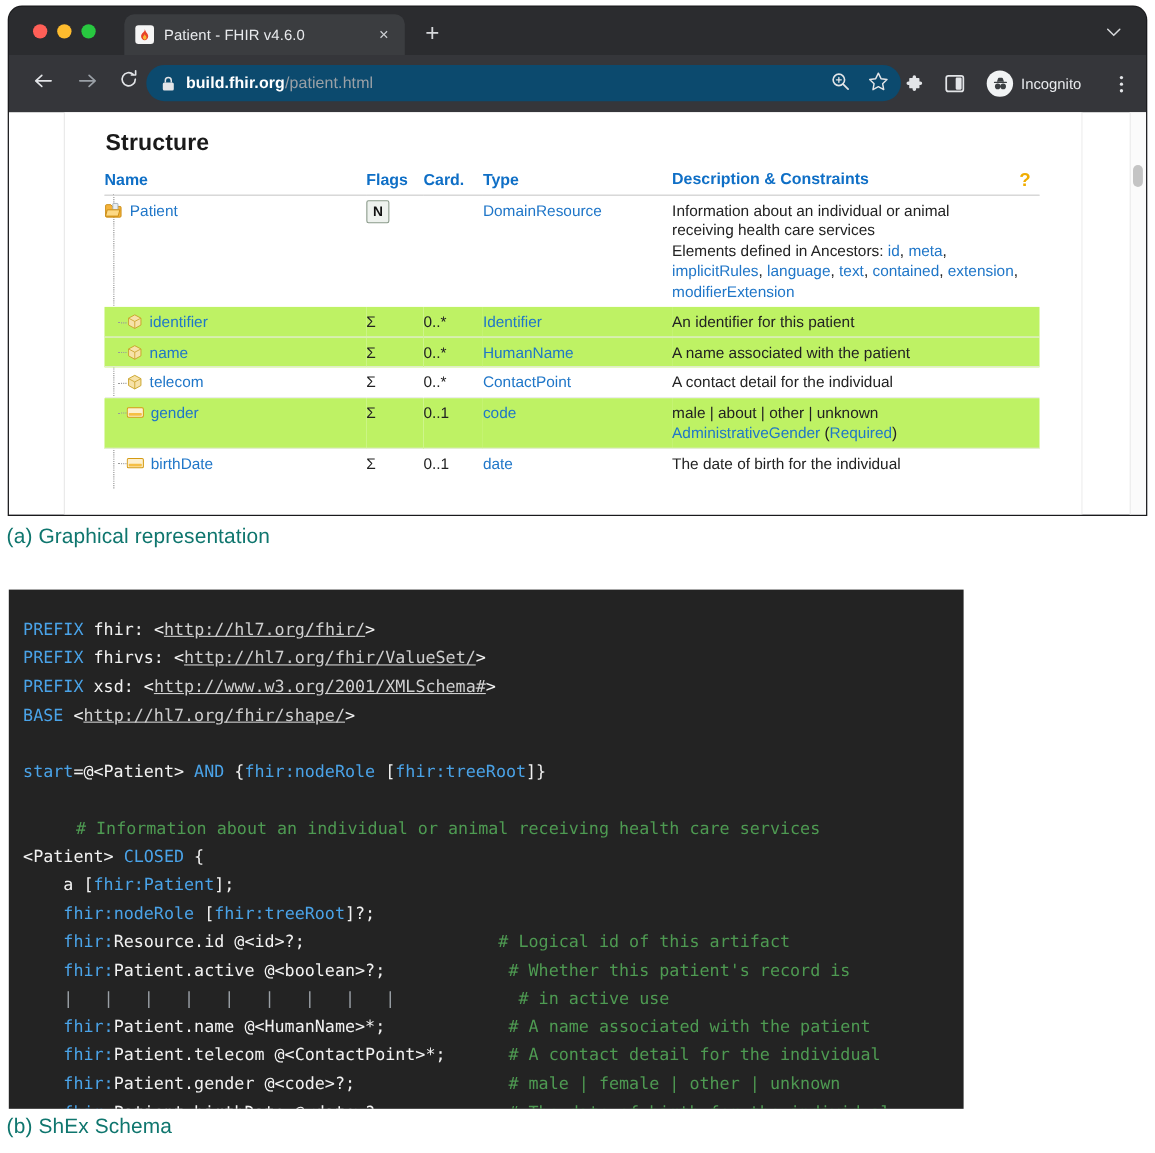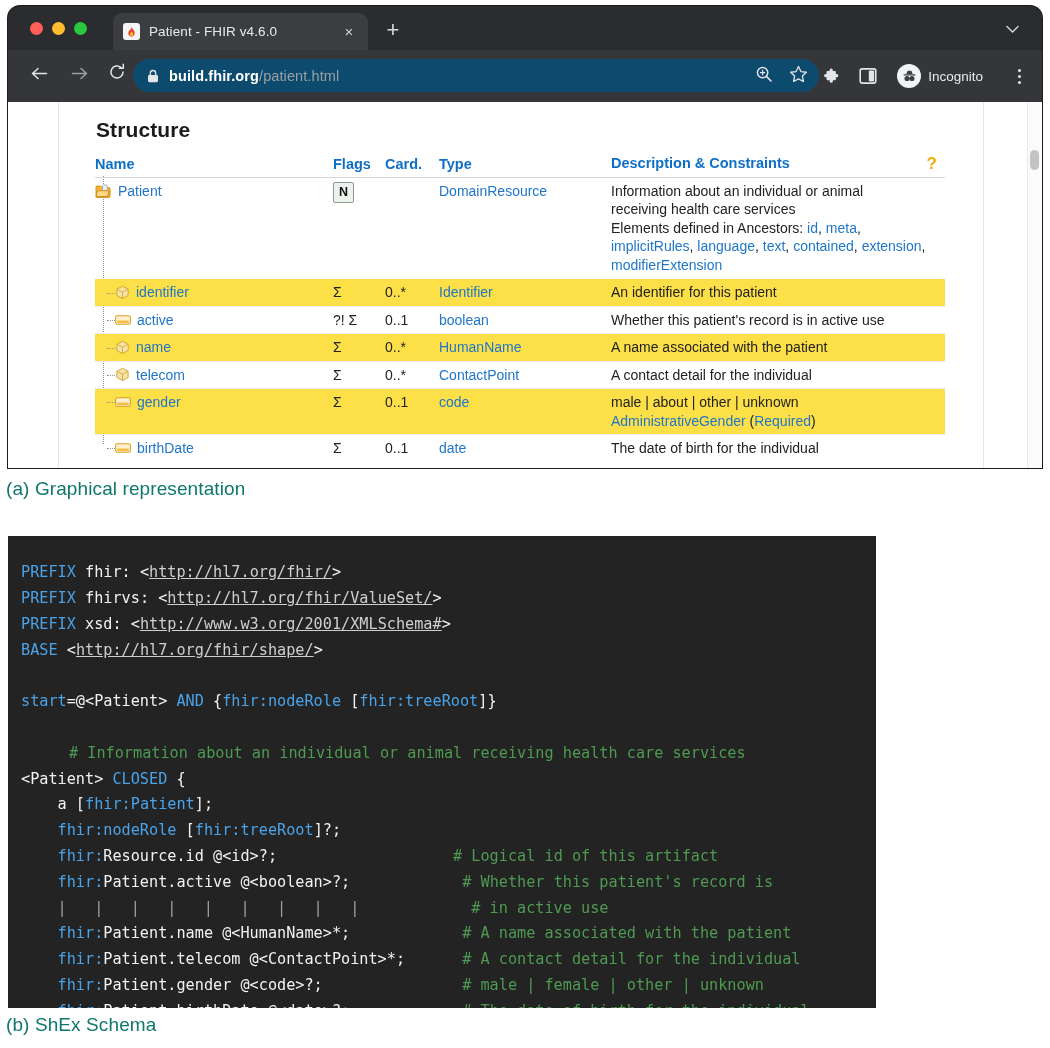--- a/index.html
+++ b/index.html
@@ -120,21 +120,21 @@
   .stbl th{
     text-align:left;font-weight:bold;color:#0f6fc6;font-size:14.5px;
     padding:3px 0 5px 0;border-bottom:1px solid #d6d6d6;vertical-align:bottom;
   }
   .stbl td{vertical-align:top;padding:4px 0 5px 0;color:#222;line-height:1.32;}
   .col-name{width:238px;}
   .col-flags{width:52px;}
   .col-card{width:54px;}
   .col-type{width:172px;}
   .col-desc{width:334px;}
-  .stbl .zebra td{background:#fde047;}
+  .stbl .zebra td{background:#bef264;}
   .stbl .rowline td{box-shadow:inset 0 -1px 0 #ececec;}
 
   .help-q{float:right;color:#f0ad00;font-size:17px;font-weight:bold;line-height:1;margin-right:8px;}
 
   .link{color:#1f76c8;text-decoration:none;}
 
   .nm{display:flex;align-items:center;gap:0;white-space:nowrap;}
   .tree-stem{
     display:inline-block;width:8px;height:14px;flex:0 0 auto;position:relative;
   }
@@ -365,39 +365,20 @@
                   </span>
                   <a class="link" href="#">identifier</a>
                 </span>
               </td>
               <td class="flagcell">Σ</td>
               <td>0..*</td>
               <td><a class="link" href="#">Identifier</a></td>
               <td>An identifier for this patient</td>
             </tr>
 
-            <tr class="rowline">
-              <td>
-                <span class="nm">
-                  <span class="indent"></span>
-                    <span class="tree-stem"></span>
-                  <span class="ico">
-                    <svg width="16" height="12" viewBox="0 0 17 12" aria-hidden="true">
-                      <rect x=".7" y="1.5" width="15.6" height="9" rx="1.3" fill="#fdf0cf" stroke="#d49a12" stroke-width="1"></rect>
-                      <rect x="2.2" y="6.6" width="12.6" height="2.6" rx=".7" fill="#f5bf45"></rect>
-                    </svg>
-                  </span>
-                  <a class="link" href="#">active</a>
-                </span>
-              </td>
-              <td class="flagcell">?! Σ</td>
-              <td>0..1</td>
-              <td><a class="link" href="#">boolean</a></td>
-              <td>Whether this patient's record is in active use</td>
-            </tr>
 
             <tr class="zebra rowline">
               <td>
                 <span class="nm">
                   <span class="indent"></span>
                     <span class="tree-stem"></span>
                   <span class="ico">
                     <svg width="15" height="15" viewBox="0 0 16 16" aria-hidden="true">
                       <path d="M8 1.3 L14 4.5 V11.2 L8 14.5 L2 11.2 V4.5 z" fill="#f7e2a8" stroke="#c9a227" stroke-width=".9" stroke-linejoin="round"></path>
                       <path d="M2 4.5 L8 7.7 L14 4.5 M8 7.7 V14.5" stroke="#c9a227" stroke-width=".8" fill="none"></path>

